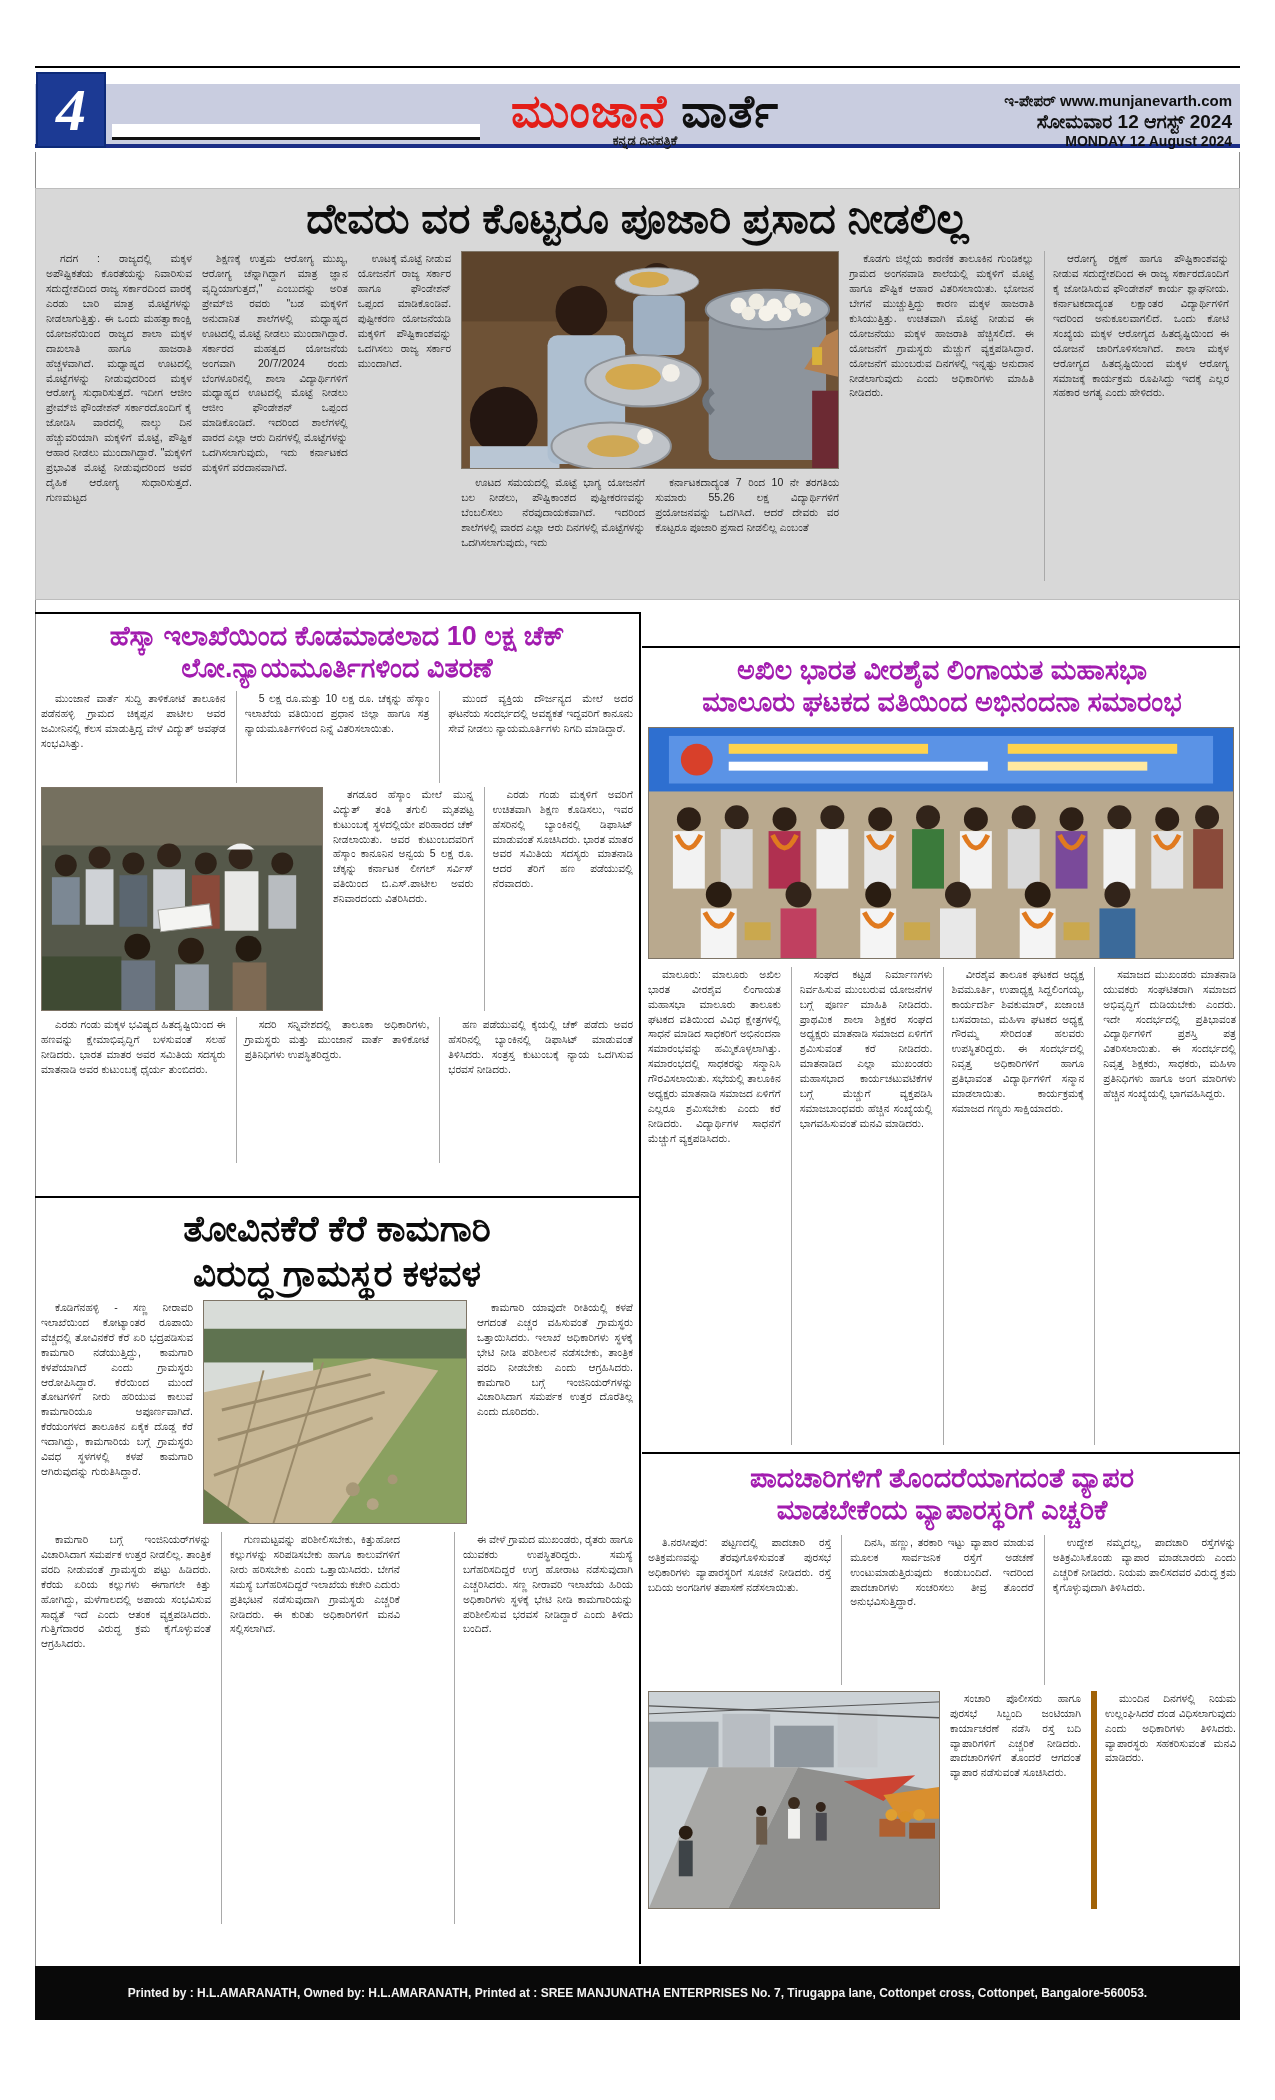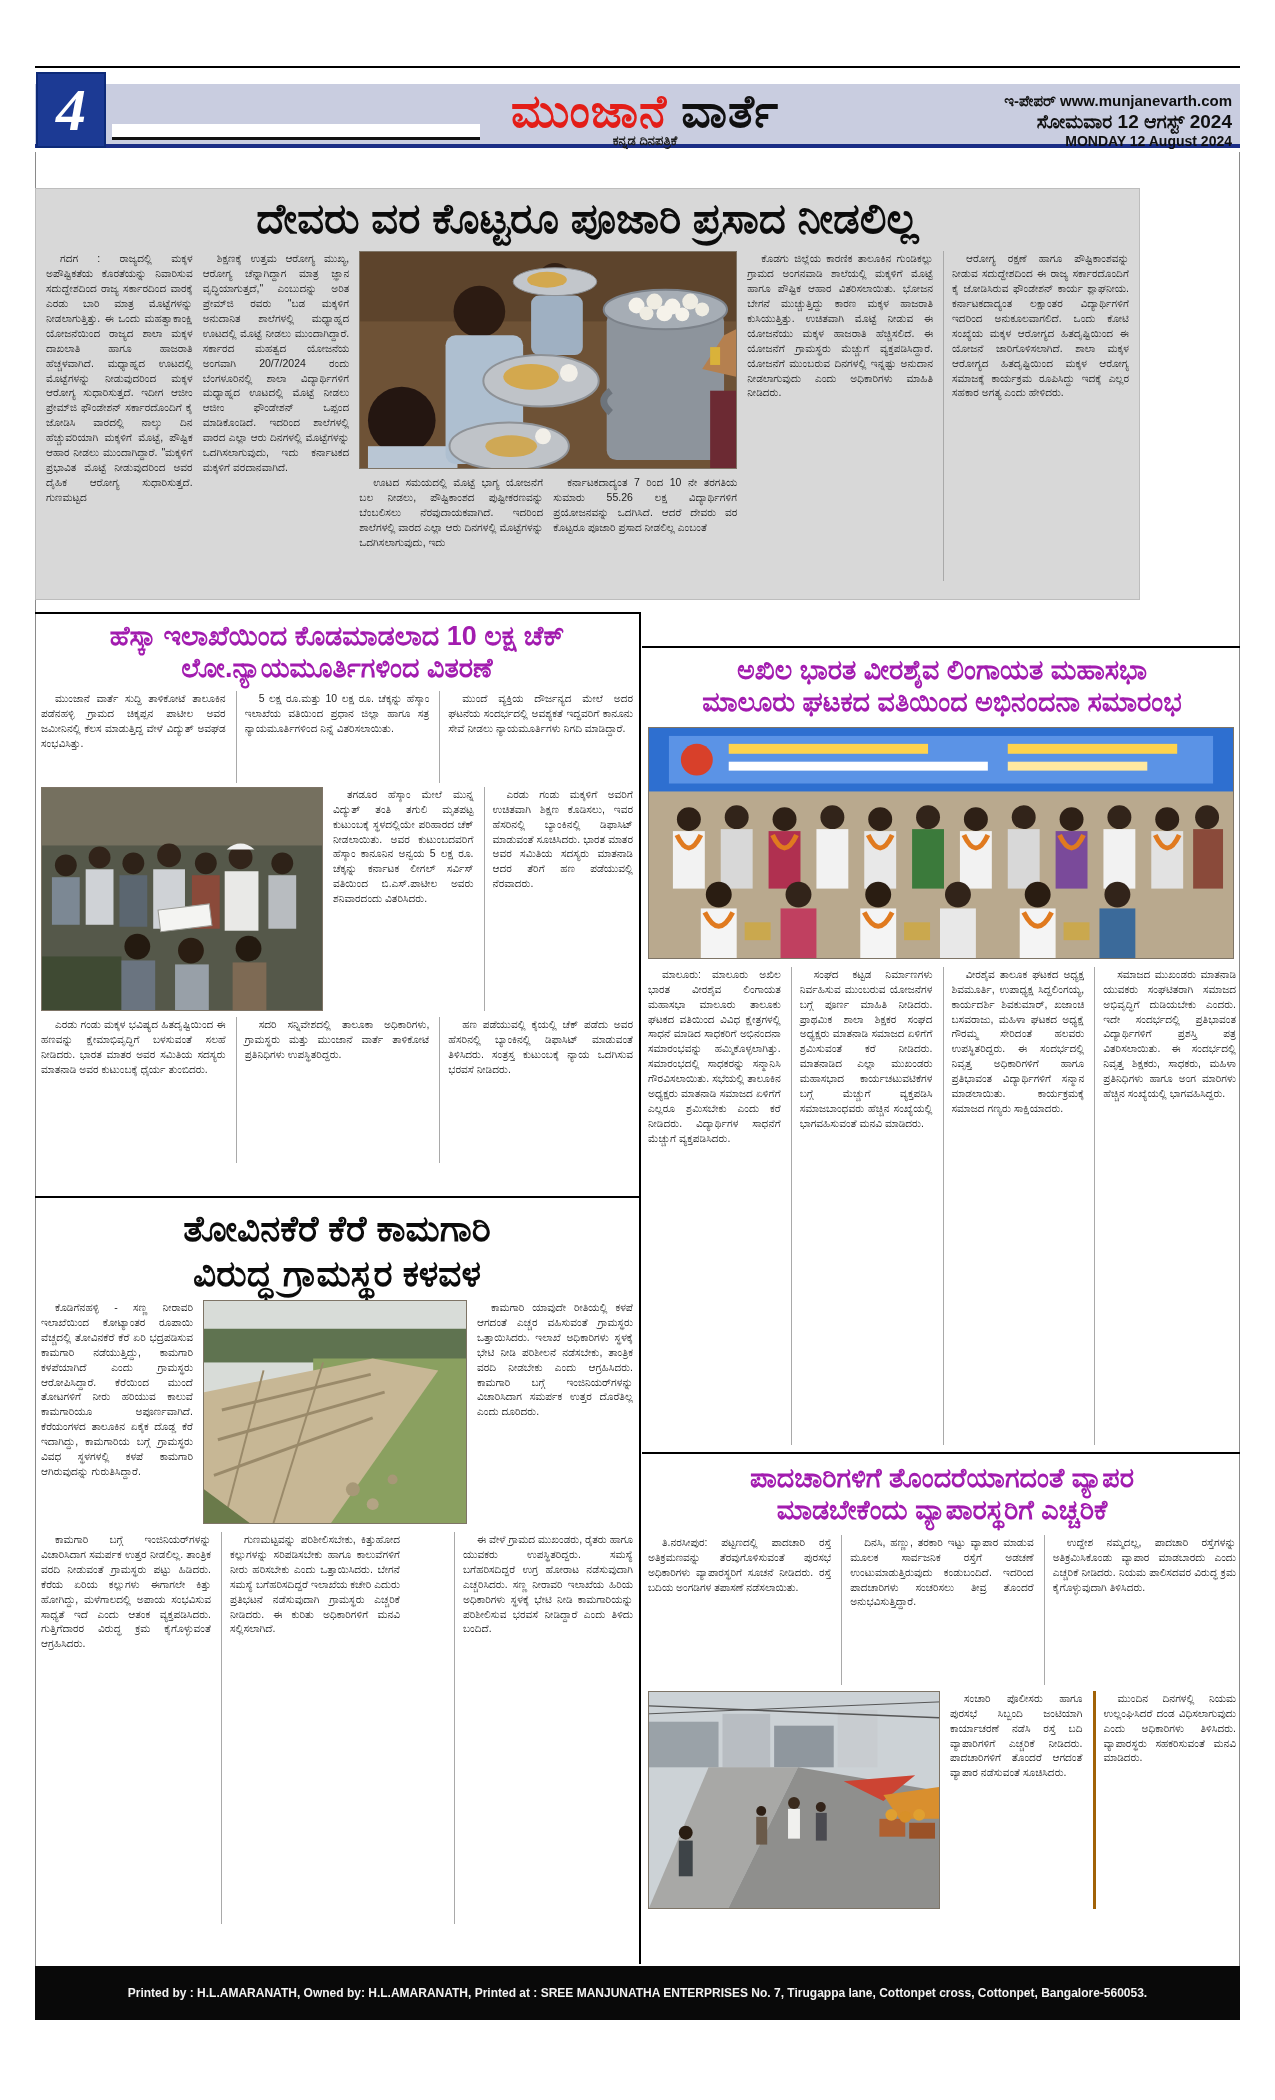--- a/index.html
+++ b/index.html
@@ -53,25 +53,26 @@
   </div>
   <div class="abs mast-sub" style="left:430px; top:133px; width:430px;">ಕನ್ನಡ ದಿನಪತ್ರಿಕೆ</div>
 
   <div class="abs hdr-right" style="left:860px; top:92px; width:372px; font-size:15px;">ಇ-ಪೇಪರ್  www.munjanevarth.com</div>
   <div class="abs hdr-right" style="left:860px; top:111px; width:372px; font-size:19px;">ಸೋಮವಾರ 12 ಆಗಸ್ಟ್ 2024</div>
   <div class="abs hdr-right" style="left:860px; top:133px; width:372px; font-size:14px;">MONDAY  12 August 2024</div>
 
   <div class="abs frame" style="left:35px; top:152px; width:1px; height:1814px;"></div>
   <div class="abs frame" style="left:1239px; top:152px; width:1px; height:1814px;"></div>
 
-  <div class="abs lead-band" style="left:35px; top:188px; width:1105px; height:412px; padding:6px 10px;">
+  <div class="abs lead-band" style="left:35px; top:188px; width:1205px; height:412px; padding:6px 10px;">
     <div class="h1big">ದೇವರು ವರ ಕೊಟ್ಟರೂ ಪೂಜಾರಿ ಪ್ರಸಾದ ನೀಡಲಿಲ್ಲ</div>
     <div class="trow" style="margin-top:8px; height:330px;">
       <div class="btxt" style="width:150px; height:330px;">ಗದಗ : ರಾಜ್ಯದಲ್ಲಿ ಮಕ್ಕಳ ಅಪೌಷ್ಟಿಕತೆಯ ಕೊರತೆಯನ್ನು ನಿವಾರಿಸುವ ಸದುದ್ದೇಶದಿಂದ ರಾಜ್ಯ ಸರ್ಕಾರದಿಂದ ವಾರಕ್ಕೆ ಎರಡು ಬಾರಿ ಮಾತ್ರ ಮೊಟ್ಟೆಗಳನ್ನು ನೀಡಲಾಗುತ್ತಿತ್ತು. ಈ ಒಂದು ಮಹತ್ವಾಕಾಂಕ್ಷಿ ಯೋಜನೆಯಿಂದ ರಾಜ್ಯದ ಶಾಲಾ ಮಕ್ಕಳ ದಾಖಲಾತಿ ಹಾಗೂ ಹಾಜರಾತಿ ಹೆಚ್ಚಳವಾಗಿದೆ. ಮಧ್ಯಾಹ್ನದ ಊಟದಲ್ಲಿ ಮೊಟ್ಟೆಗಳನ್ನು ನೀಡುವುದರಿಂದ ಮಕ್ಕಳ ಆರೋಗ್ಯ ಸುಧಾರಿಸುತ್ತದೆ. ಇದೀಗ ಆಜೀಂ ಪ್ರೇಮ್‌ಜಿ ಫೌಂಡೇಶನ್ ಸರ್ಕಾರದೊಂದಿಗೆ ಕೈ ಜೋಡಿಸಿ ವಾರದಲ್ಲಿ ನಾಲ್ಕು ದಿನ ಹೆಚ್ಚುವರಿಯಾಗಿ ಮಕ್ಕಳಿಗೆ ಮೊಟ್ಟೆ, ಪೌಷ್ಟಿಕ ಆಹಾರ ನೀಡಲು ಮುಂದಾಗಿದ್ದಾರೆ. "ಮಕ್ಕಳಿಗೆ ಪ್ರಭಾವಿತ ಮೊಟ್ಟೆ ನೀಡುವುದರಿಂದ ಅವರ ದೈಹಿಕ ಆರೋಗ್ಯ ಸುಧಾರಿಸುತ್ತದೆ. ಗುಣಮಟ್ಟದ</div>
       <div class="btxt" style="width:150px; height:330px;">ಶಿಕ್ಷಣಕ್ಕೆ ಉತ್ತಮ ಆರೋಗ್ಯ ಮುಖ್ಯ, ಆರೋಗ್ಯ ಚೆನ್ನಾಗಿದ್ದಾಗ ಮಾತ್ರ ಜ್ಞಾನ ವೃದ್ಧಿಯಾಗುತ್ತದೆ," ಎಂಬುದನ್ನು ಅರಿತ ಪ್ರೇಮ್‌ಜಿ ರವರು "ಬಡ ಮಕ್ಕಳಿಗೆ ಅನುದಾನಿತ ಶಾಲೆಗಳಲ್ಲಿ ಮಧ್ಯಾಹ್ನದ ಊಟದಲ್ಲಿ ಮೊಟ್ಟೆ ನೀಡಲು ಮುಂದಾಗಿದ್ದಾರೆ. ಸರ್ಕಾರದ ಮಹತ್ವದ ಯೋಜನೆಯ ಅಂಗವಾಗಿ 20/7/2024 ರಂದು ಬೆಂಗಳೂರಿನಲ್ಲಿ ಶಾಲಾ ವಿದ್ಯಾರ್ಥಿಗಳಿಗೆ ಮಧ್ಯಾಹ್ನದ ಊಟದಲ್ಲಿ ಮೊಟ್ಟೆ ನೀಡಲು ಆಜೀಂ ಫೌಂಡೇಶನ್ ಒಪ್ಪಂದ ಮಾಡಿಕೊಂಡಿದೆ. ಇದರಿಂದ ಶಾಲೆಗಳಲ್ಲಿ ವಾರದ ಎಲ್ಲಾ ಆರು ದಿನಗಳಲ್ಲಿ ಮೊಟ್ಟೆಗಳನ್ನು ಒದಗಿಸಲಾಗುವುದು, ಇದು ಕರ್ನಾಟಕದ ಮಕ್ಕಳಿಗೆ ವರದಾನವಾಗಿದೆ.</div>
+      <div class="btxt" style="width:96px; height:330px;">ಊಟಕ್ಕೆ ಮೊಟ್ಟೆ ನೀಡುವ ಯೋಜನೆಗೆ ರಾಜ್ಯ ಸರ್ಕಾರ ಹಾಗೂ ಫೌಂಡೇಶನ್ ಒಪ್ಪಂದ ಮಾಡಿಕೊಂಡಿವೆ. ಪುಷ್ಟೀಕರಣ ಯೋಜನೆಯಡಿ ಮಕ್ಕಳಿಗೆ ಪೌಷ್ಟಿಕಾಂಶವನ್ನು ಒದಗಿಸಲು ರಾಜ್ಯ ಸರ್ಕಾರ ಮುಂದಾಗಿದೆ.</div>
       <div style="width:380px;">
         <svg class="photo" width="378" height="218" viewBox="0 0 378 218" preserveAspectRatio="none">
           <rect width="378" height="218" fill="#6e5236"></rect>
           <rect width="378" height="70" fill="#5d442c"></rect>
           <circle cx="42" cy="170" r="34" fill="#241611"></circle>
           <rect x="8" y="196" width="90" height="22" fill="#b9c6d4"></rect>
           <circle cx="120" cy="60" r="26" fill="#2c1b12"></circle>
           <rect x="86" y="84" width="78" height="130" rx="10" fill="#aebfd0"></rect>
           <circle cx="196" cy="28" r="17" fill="#322015"></circle>
           <rect x="172" y="44" width="52" height="60" rx="8" fill="#9fb0c2"></rect>
@@ -291,21 +292,21 @@
         <rect x="140" y="118" width="12" height="30" fill="#f0f0ee"></rect>
         <circle cx="146" cy="112" r="6" fill="#3a2a1c"></circle>
         <rect x="168" y="122" width="11" height="28" fill="#4a4a50"></rect>
         <circle cx="173" cy="116" r="5" fill="#33241a"></circle>
         <rect x="108" y="126" width="11" height="28" fill="#6a5a4a"></rect>
         <circle cx="113" cy="120" r="5" fill="#2e2016"></circle>
         <rect x="30" y="150" width="14" height="36" fill="#3e4448"></rect>
         <circle cx="37" cy="142" r="7" fill="#2a1d12"></circle>
       </svg>
       <div class="btxt" style="flex:1; height:218px;">ಸಂಚಾರಿ ಪೊಲೀಸರು ಹಾಗೂ ಪುರಸಭೆ ಸಿಬ್ಬಂದಿ ಜಂಟಿಯಾಗಿ ಕಾರ್ಯಾಚರಣೆ ನಡೆಸಿ ರಸ್ತೆ ಬದಿ ವ್ಯಾಪಾರಿಗಳಿಗೆ ಎಚ್ಚರಿಕೆ ನೀಡಿದರು. ಪಾದಚಾರಿಗಳಿಗೆ ತೊಂದರೆ ಆಗದಂತೆ ವ್ಯಾಪಾರ ನಡೆಸುವಂತೆ ಸೂಚಿಸಿದರು.</div>
-      <div class="btxt" style="flex:1; height:218px; border-left:3px solid #a16207; padding-left:8px;">ಮುಂದಿನ ದಿನಗಳಲ್ಲಿ ನಿಯಮ ಉಲ್ಲಂಘಿಸಿದರೆ ದಂಡ ವಿಧಿಸಲಾಗುವುದು ಎಂದು ಅಧಿಕಾರಿಗಳು ತಿಳಿಸಿದರು. ವ್ಯಾಪಾರಸ್ಥರು ಸಹಕರಿಸುವಂತೆ ಮನವಿ ಮಾಡಿದರು.</div>
+      <div class="btxt" style="flex:1; height:218px; border-left:6px solid #a16207; padding-left:8px;">ಮುಂದಿನ ದಿನಗಳಲ್ಲಿ ನಿಯಮ ಉಲ್ಲಂಘಿಸಿದರೆ ದಂಡ ವಿಧಿಸಲಾಗುವುದು ಎಂದು ಅಧಿಕಾರಿಗಳು ತಿಳಿಸಿದರು. ವ್ಯಾಪಾರಸ್ಥರು ಸಹಕರಿಸುವಂತೆ ಮನವಿ ಮಾಡಿದರು.</div>
     </div>
   </div>
 
   <div class="abs footer" style="left:35px; top:1966px; width:1205px; height:54px;">
     <div>Printed by : H.L.AMARANATH, Owned by: H.L.AMARANATH, Printed at : SREE MANJUNATHA ENTERPRISES No. 7, Tirugappa lane, Cottonpet cross, Cottonpet, Bangalore-560053.</div>
   </div>
 
 </div>
 
 </body></html>

